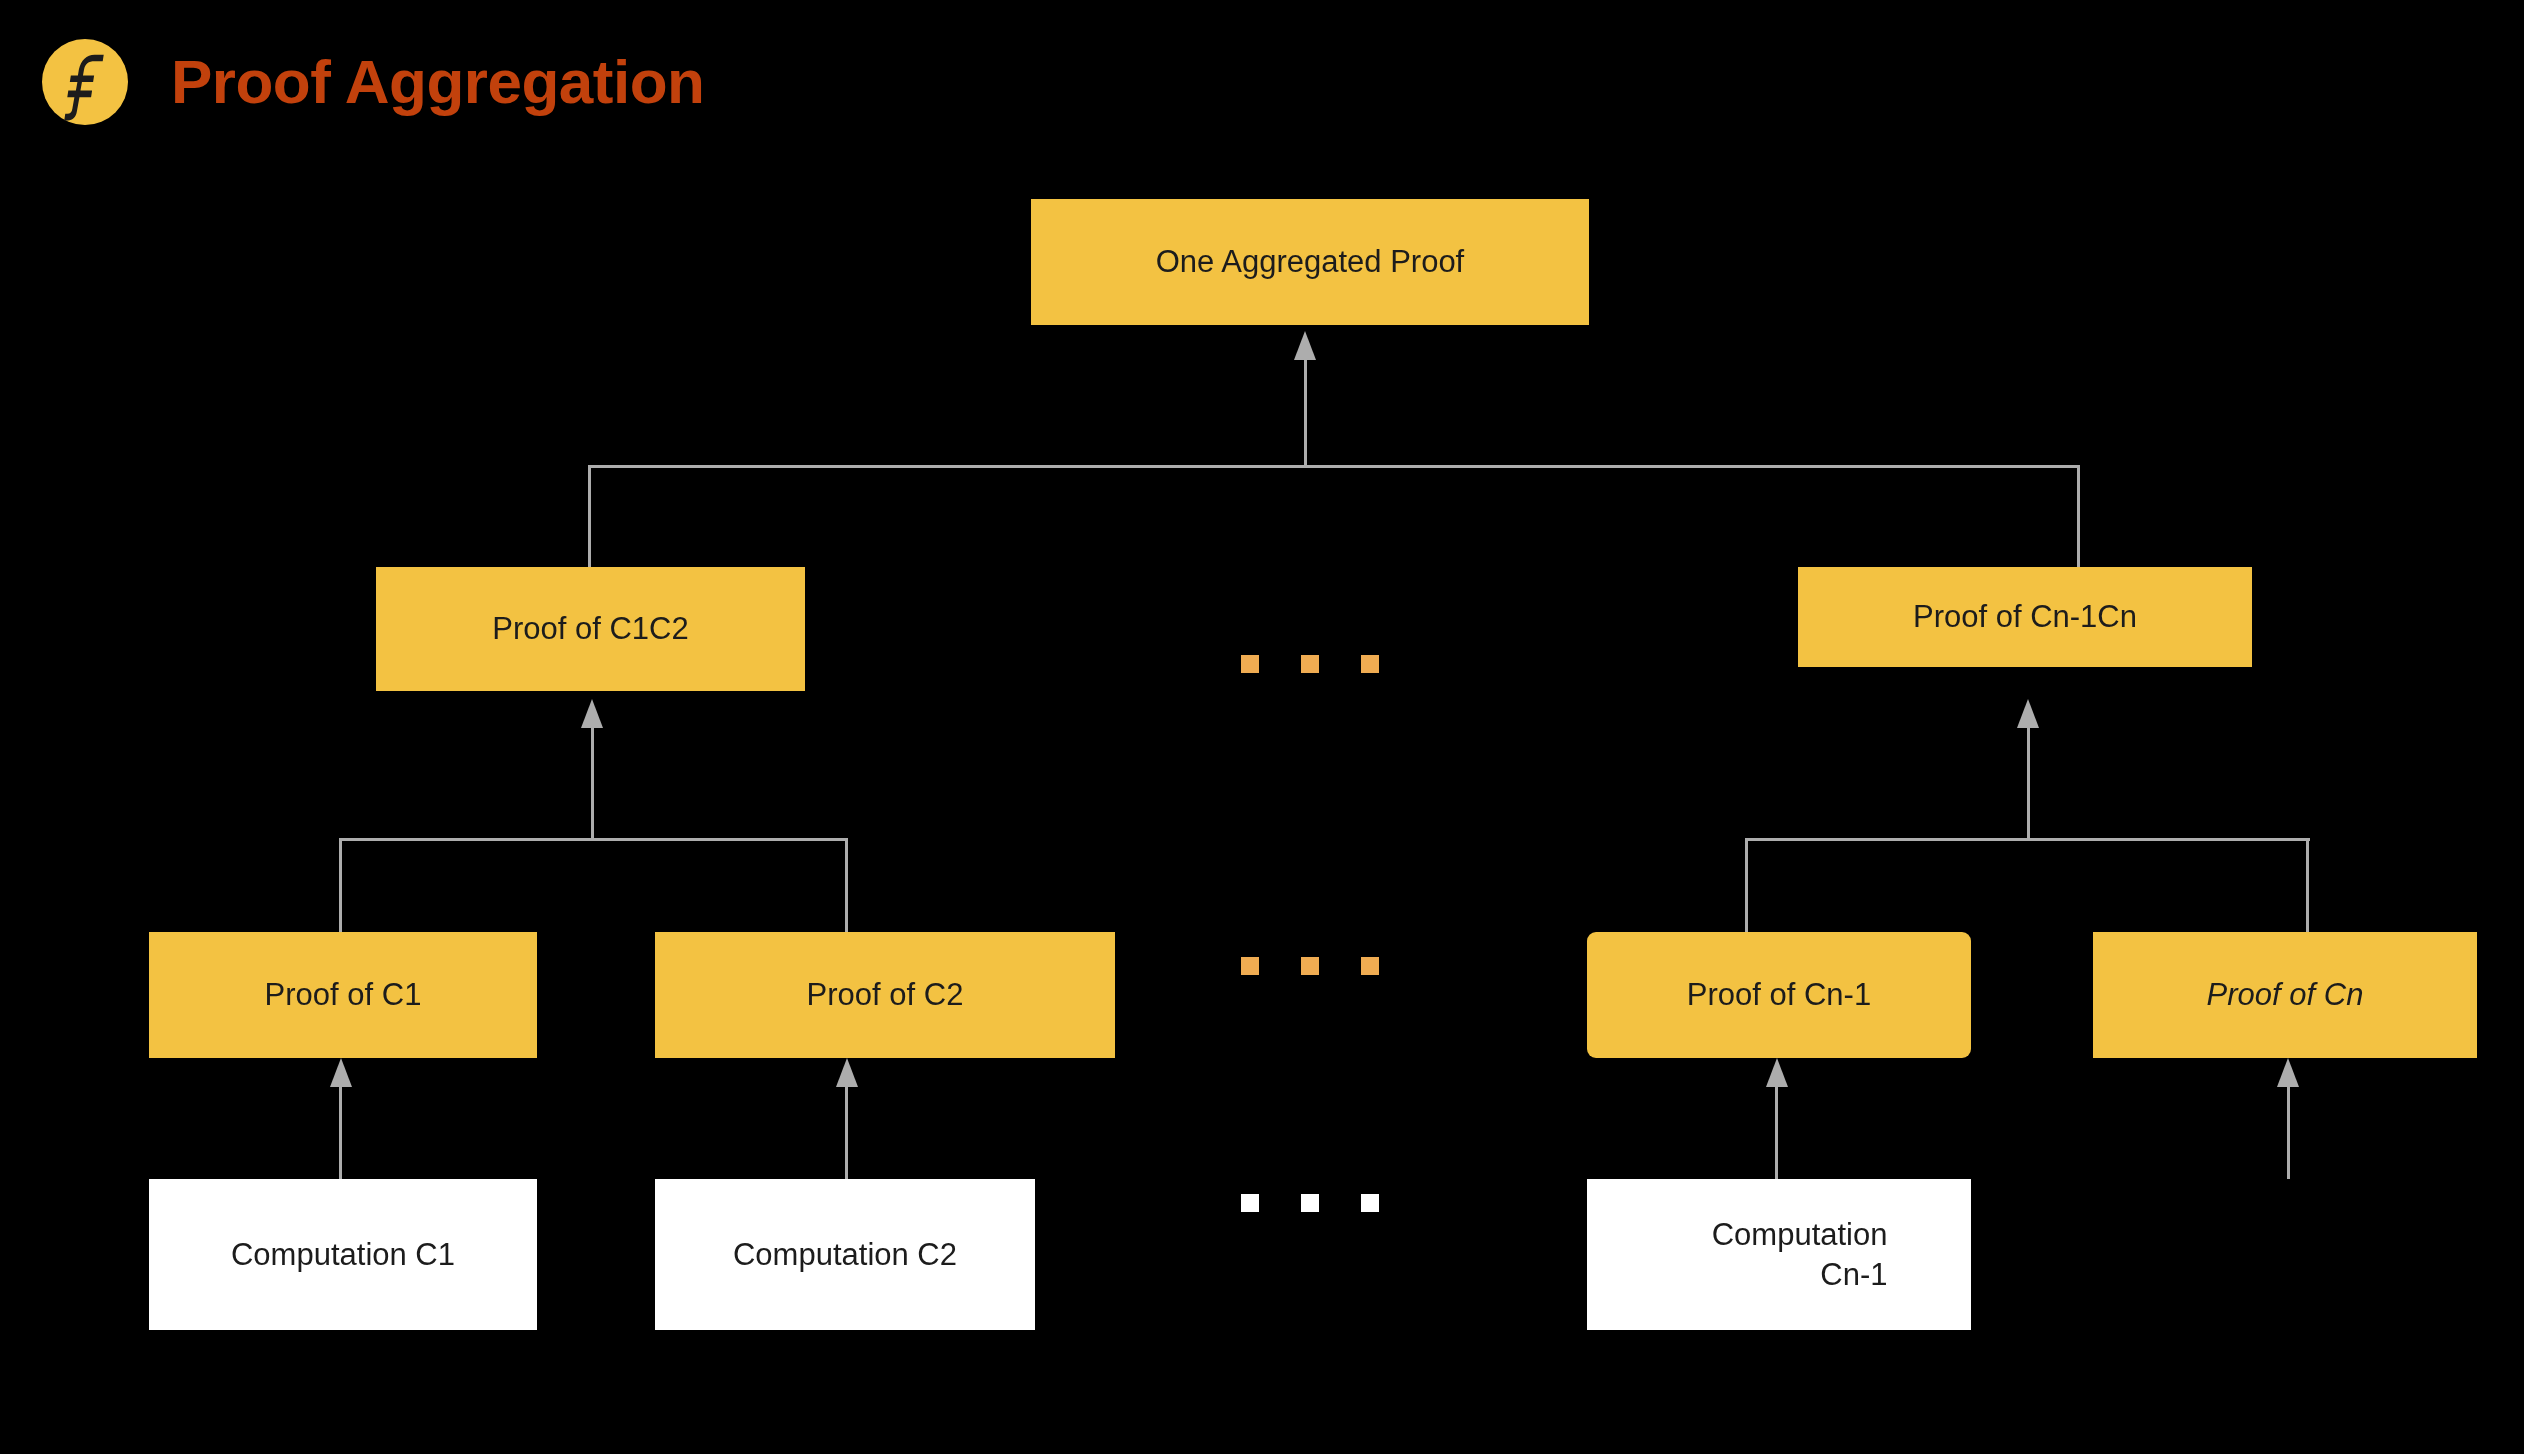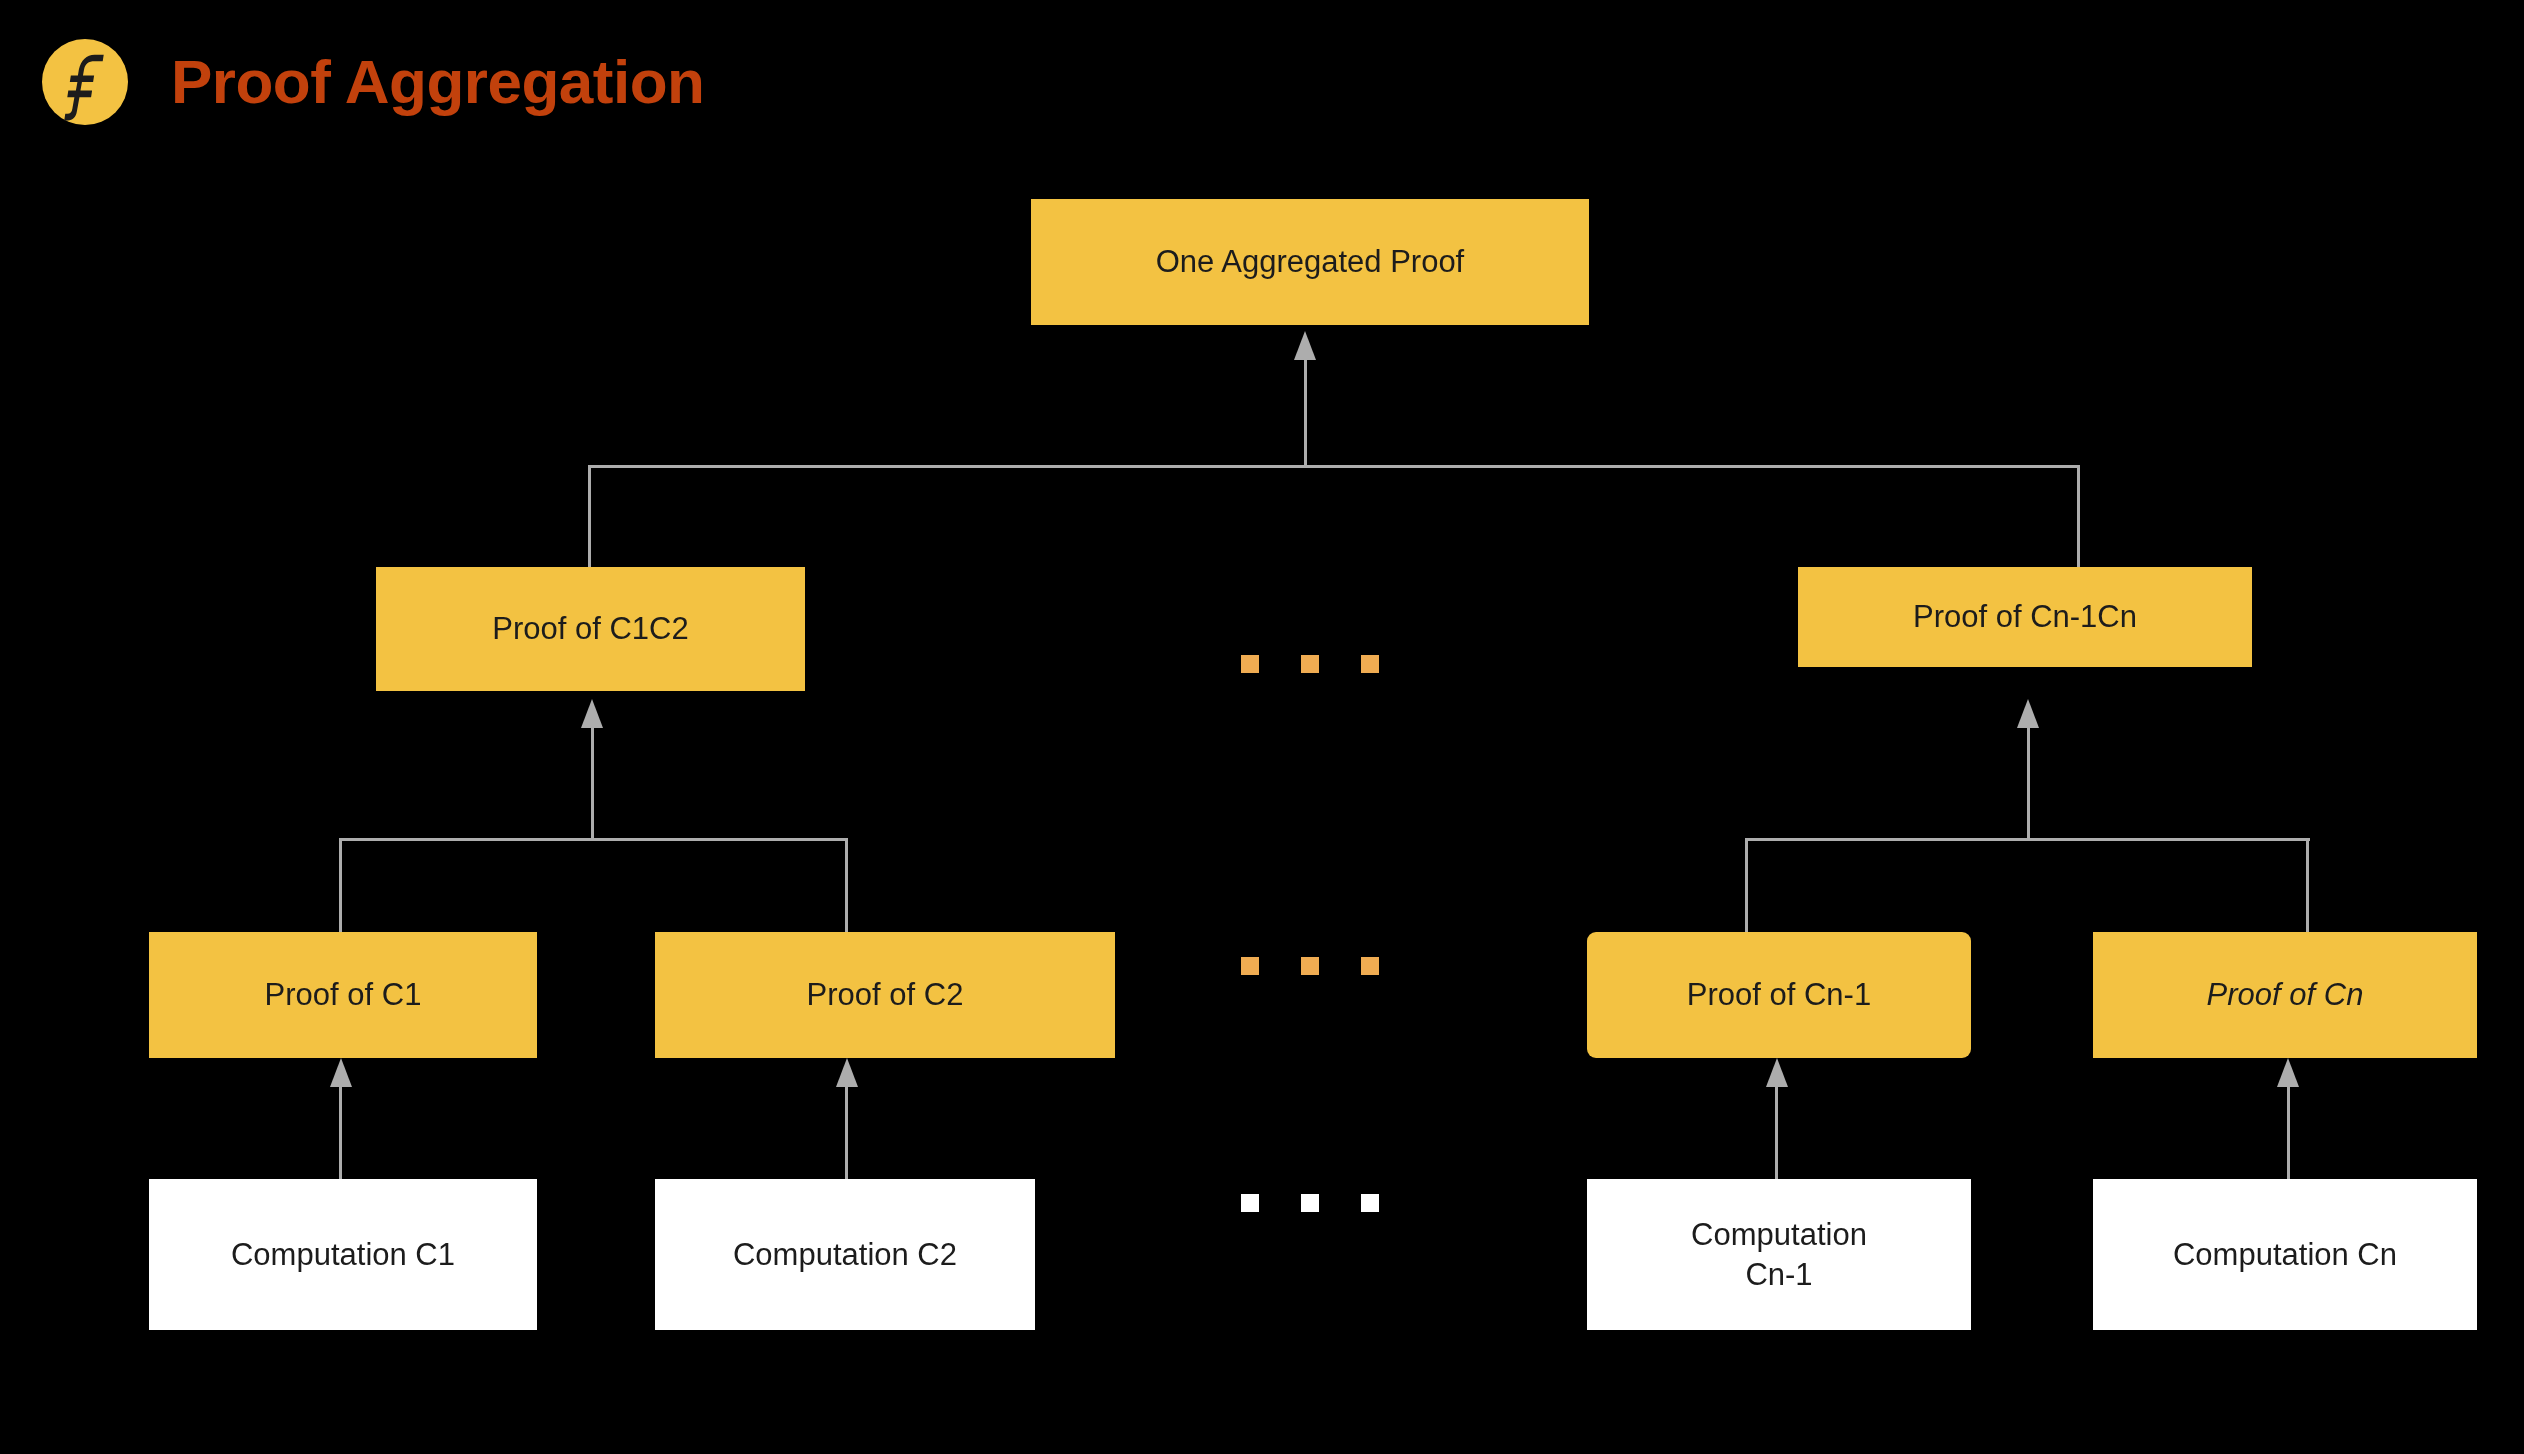--- a/index.html
+++ b/index.html
@@ -54,21 +54,21 @@
     line-height: 1;
   }
 
   
   .node {
     position: absolute;
     box-sizing: border-box;
     display: flex;
     align-items: center;
     justify-content: center;
-    text-align: center;
+    text-align: right;
     line-height: 1.28;
   }
   .node.proof {
     background: #F3C242;
     color: #1C1C1C;
     font-size: 31px;
   }
   .node.computation {
     background: #FFFFFF;
     color: #1C1C1C;
@@ -190,23 +190,20 @@
   </div>
 
   <div class="node computation" style="left:655px; top:1179px; width:380px; height:151px;">
     <span class="node-label">Computation C2</span>
   </div>
 
   <div class="node computation" style="left:1587px; top:1179px; width:384px; height:151px;">
     <span class="node-label" style="max-width:217px;">Computation Cn-1</span>
   </div>
 
-  <div class="node computation" style="left:2093px; top:1179px; width:384px; height:151px;">
-    <span class="node-label">Computation Cn</span>
-  </div>
 
   <div class="dot-row" style="left:1241px; top:655px;">
     <span class="dot orange"></span>
     <span class="dot orange"></span>
     <span class="dot orange"></span>
   </div>
 
   <div class="dot-row" style="left:1241px; top:957px;">
     <span class="dot orange"></span>
     <span class="dot orange"></span>

